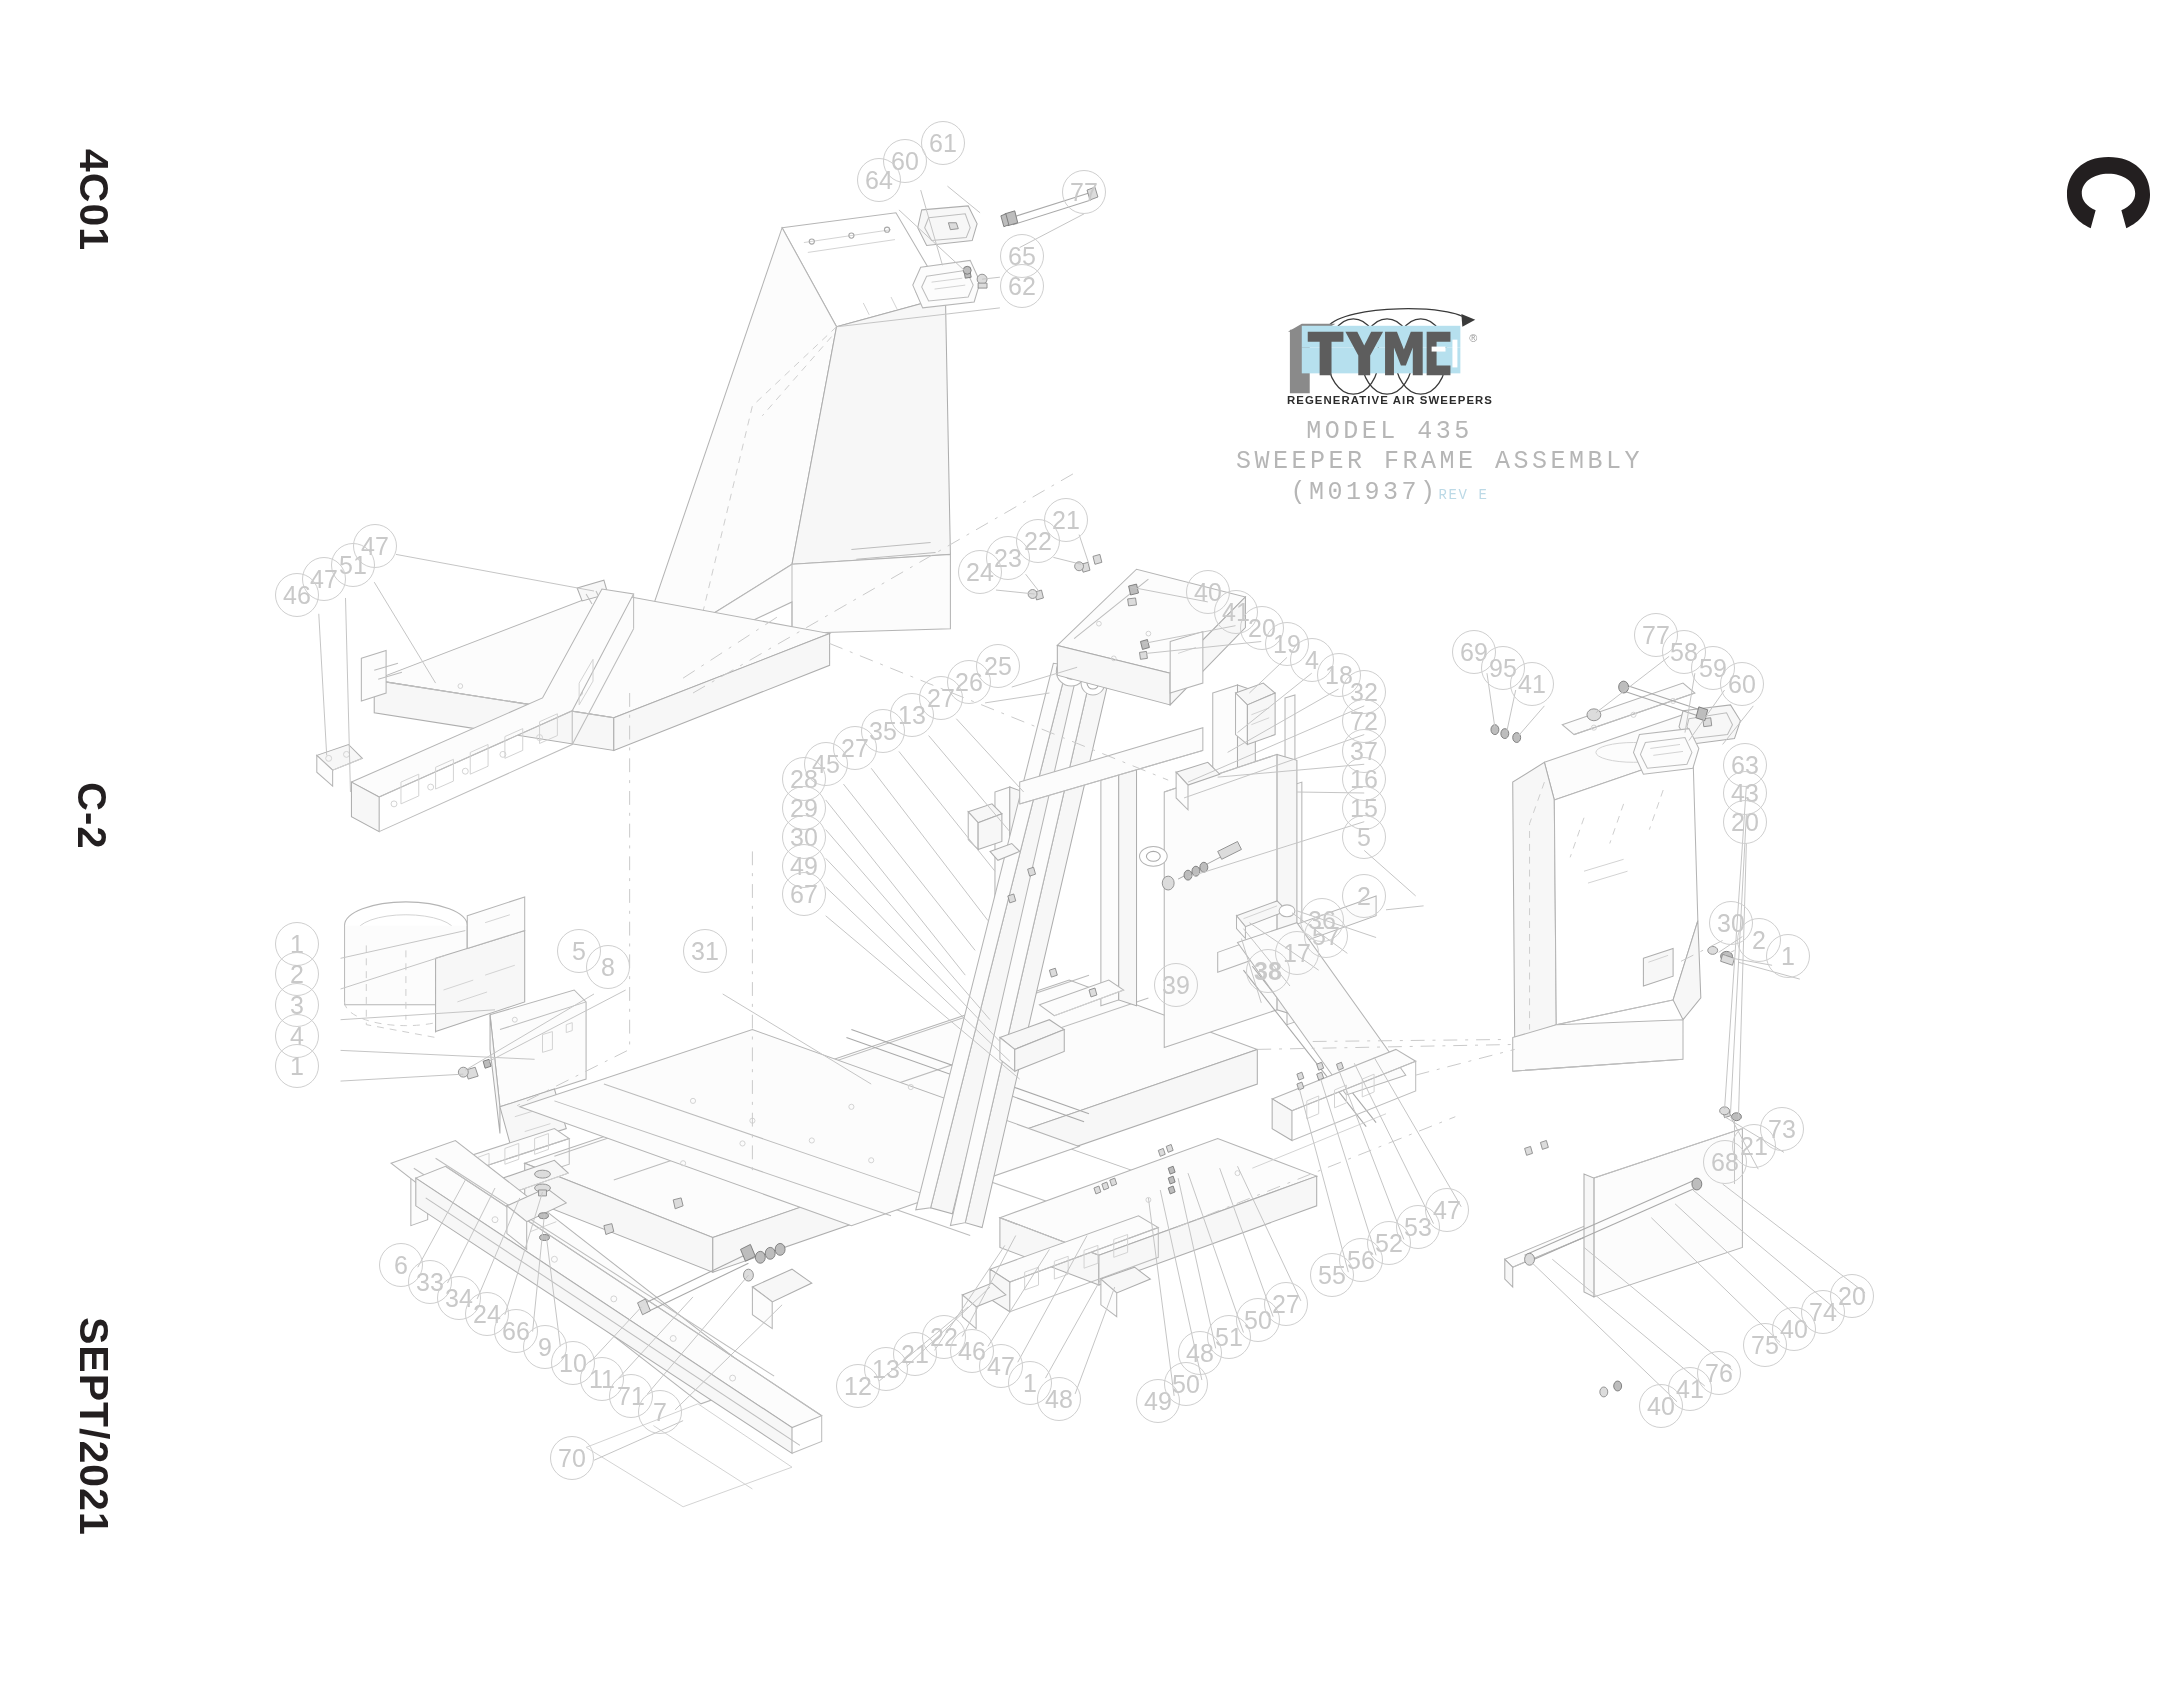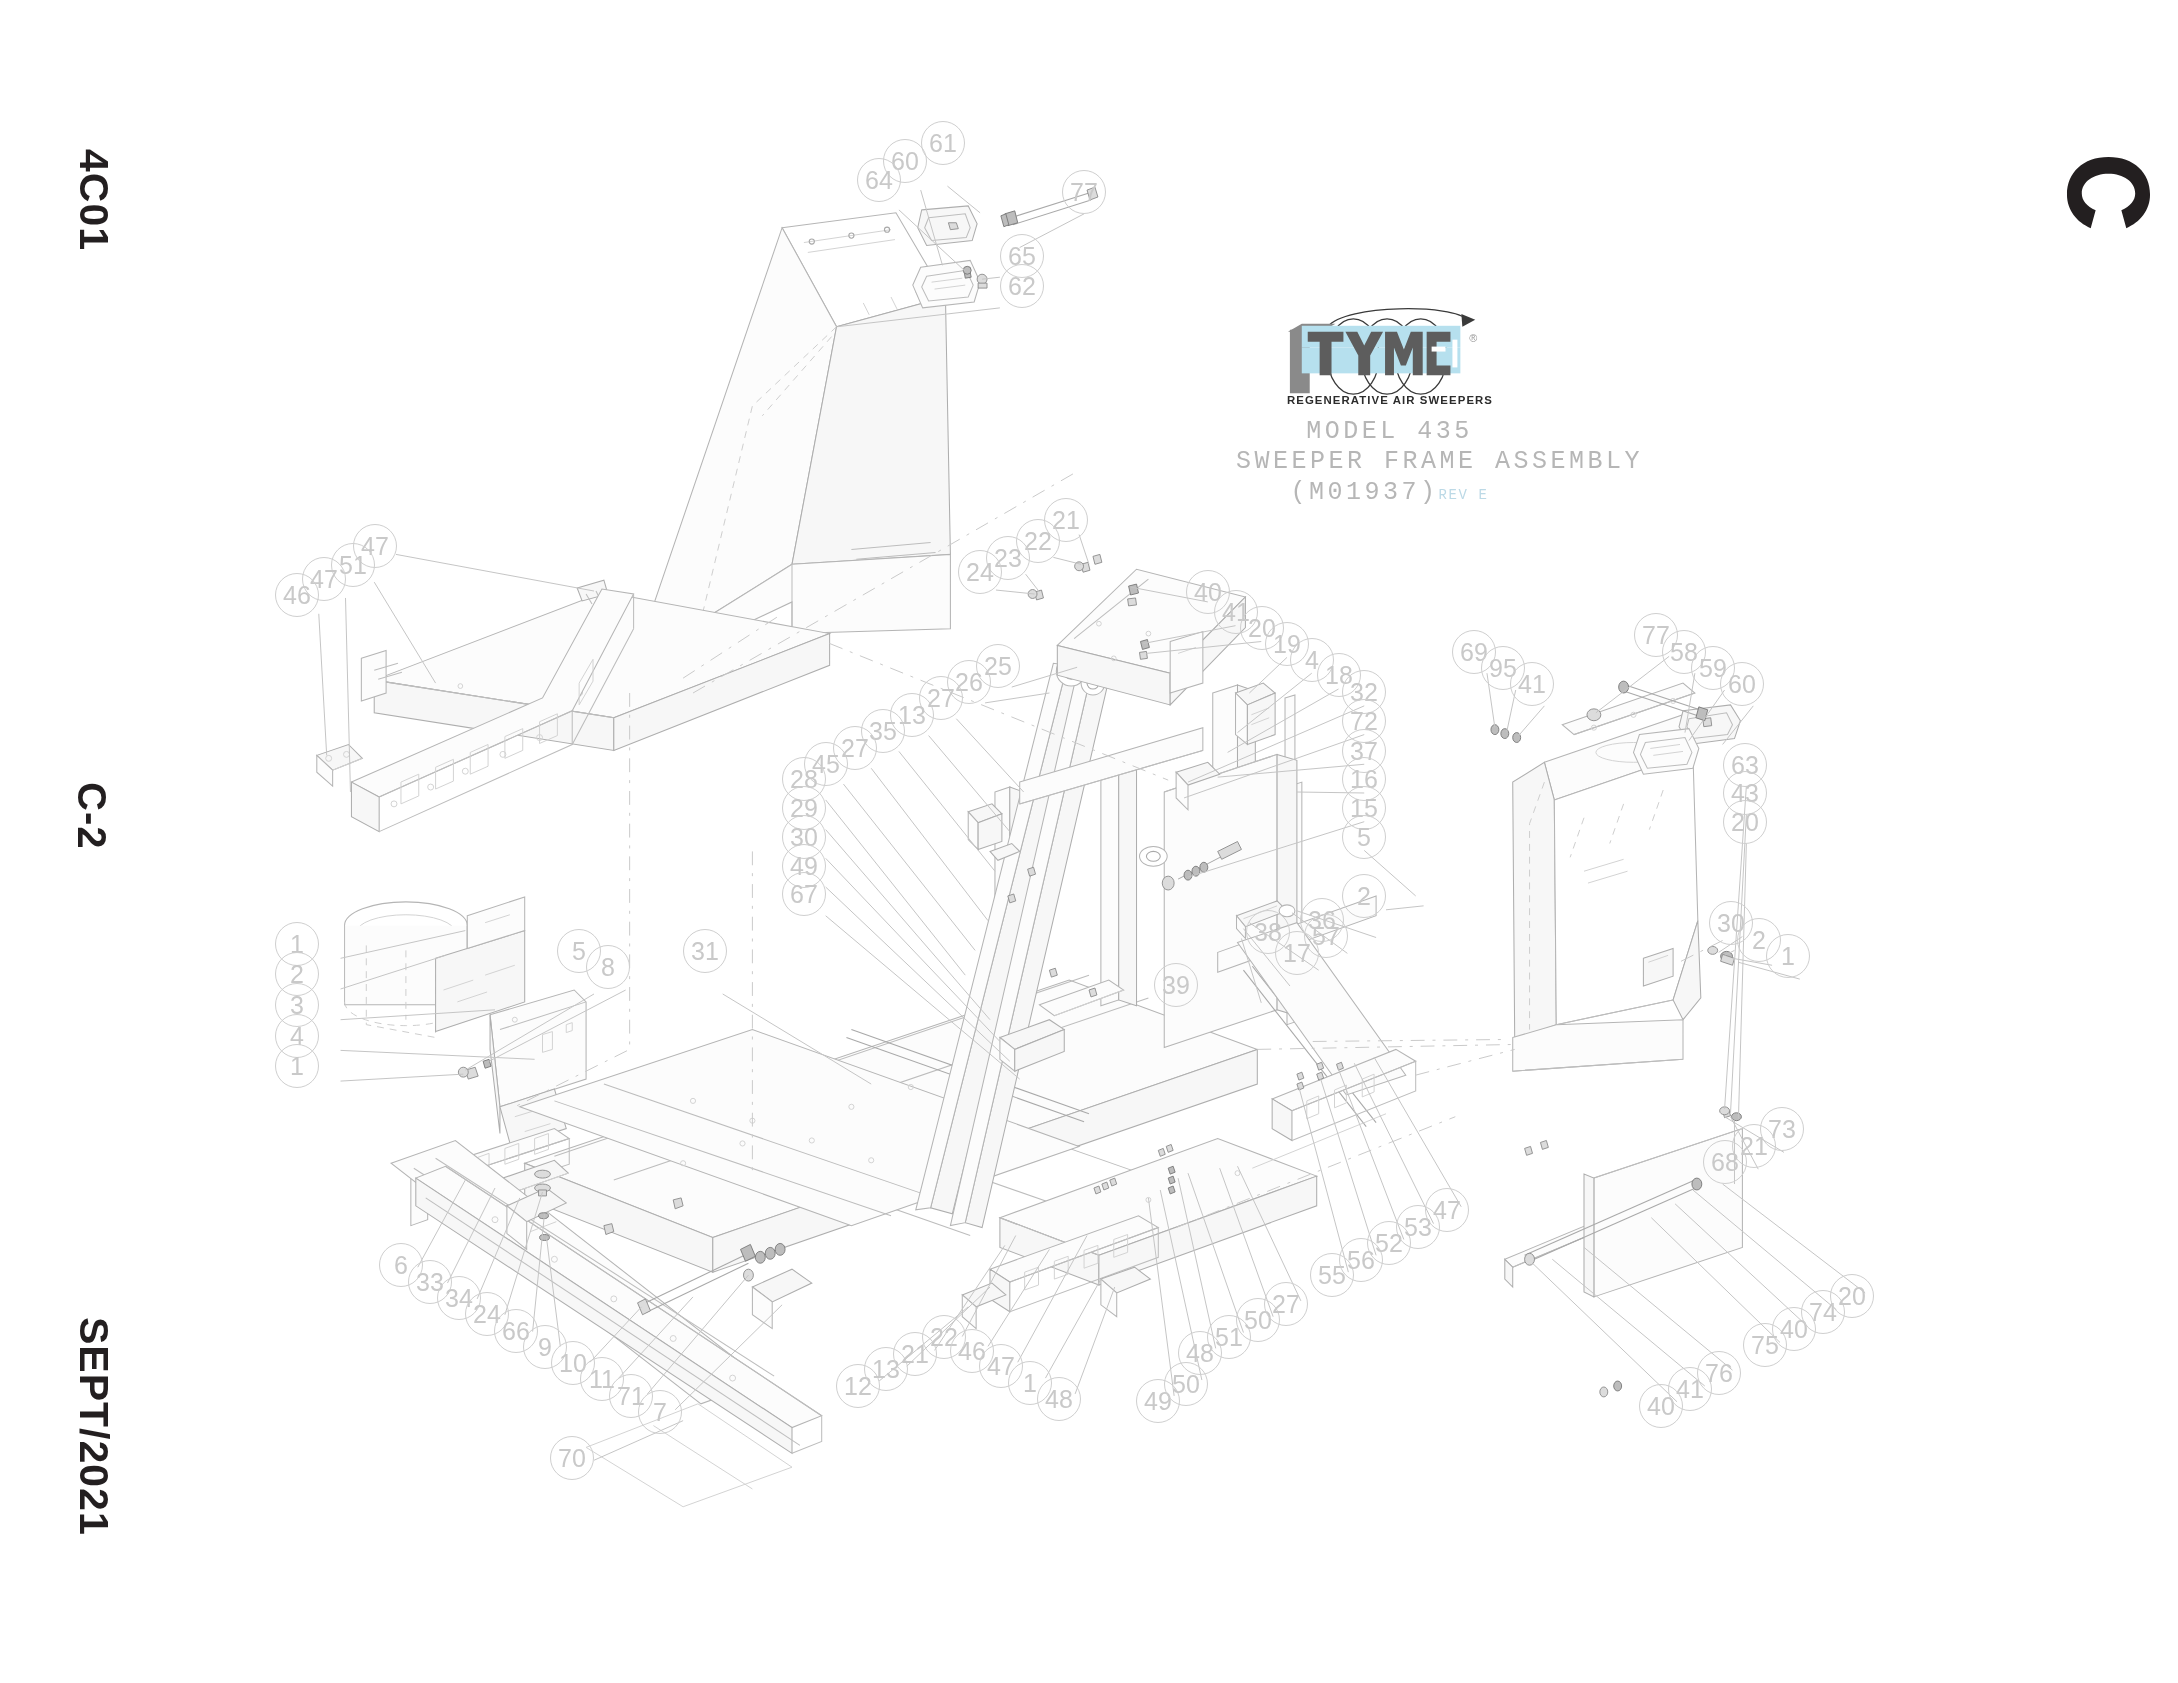--- a/index.html
+++ b/index.html
@@ -717,21 +717,21 @@
       <div class="balloon lt" style="left: 1634px; top: 613px;">77</div>
       <div class="balloon lt" style="left: 1662px; top: 630px;">58</div>
       <div class="balloon lt" style="left: 1691px; top: 646px;">59</div>
       <div class="balloon lt" style="left: 1720px; top: 662px;">60</div>
       <div class="balloon lt" style="left: 1723px; top: 743px;">63</div>
       <div class="balloon lt" style="left: 1723px; top: 771px;">43</div>
       <div class="balloon lt" style="left: 1723px; top: 800px;">20</div>
       <div class="balloon lt" style="left: 1300px; top: 898px;">36</div>
       <div class="balloon lt" style="left: 1304px; top: 914px;">57</div>
       <div class="balloon lt" style="left: 1275px; top: 931px;">17</div>
-      <div class="balloon lt" style="left: 1246px; top: 910px;">38</div>
+      <div class="balloon lt" style="left: 1246px; top: 949px; font-weight: bold;">38</div>
       <div class="balloon lt" style="left: 1154px; top: 963px; text-align: center;">39</div>
       <div class="balloon lt" style="left: 275px; top: 922px;">1</div>
       <div class="balloon lt" style="left: 275px; top: 952px;">2</div>
       <div class="balloon lt" style="left: 275px; top: 983px;">3</div>
       <div class="balloon lt" style="left: 275px; top: 1014px;">4</div>
       <div class="balloon lt" style="left: 275px; top: 1044px;">1</div>
       <div class="balloon lt" style="left: 557px; top: 929px;">5</div>
       <div class="balloon lt" style="left: 586px; top: 945px;">8</div>
       <div class="balloon lt" style="left: 683px; top: 929px;">31</div>
       <div class="balloon lt" style="left: 1709px; top: 901px;">30</div>

